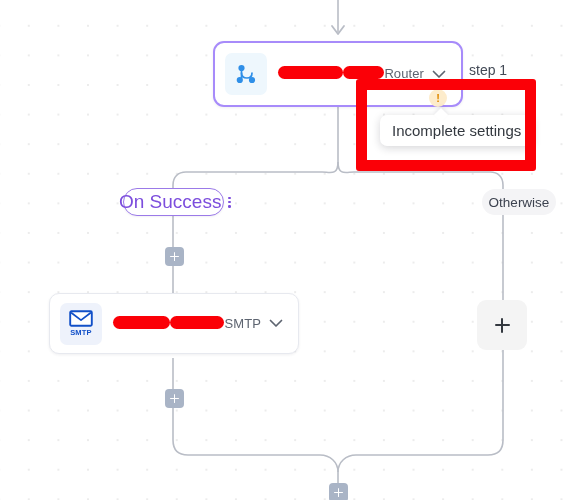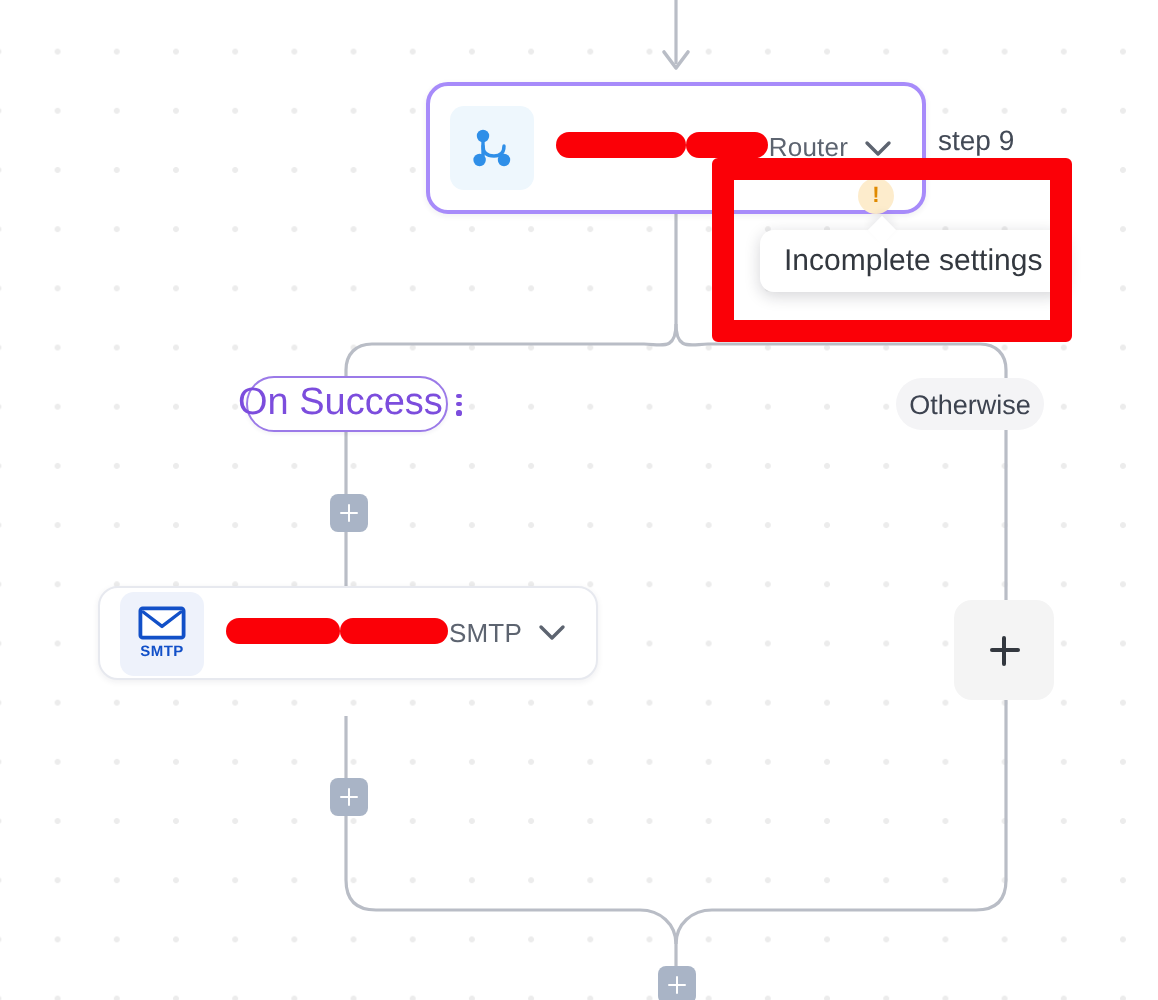--- a/index.html
+++ b/index.html
@@ -102,21 +102,21 @@
     align-items: center;
     justify-content: center;
     cursor: pointer;
   }
 
   
   #smtp-node {
     left: 49px;
     top: 293px;
     width: 250px;
-    height: 47px;
+    height: 61px;
     border: 1px solid #e7e9ef;
     border-radius: 10px;
     box-shadow: 0 1px 3px rgba(30, 30, 60, 0.07);
   }
   #smtp-node .node-icon-box {
     background: #eef2fb;
   }
   #smtp-redact-1 { width: 122px; margin-bottom: 3px; }
   #smtp-redact-2 { width: 118px; margin-bottom: 2px; }
 
@@ -154,21 +154,21 @@
     border-radius: 14px;
     background: #ffffff;
     color: #7c4ddd;
     font-size: 19px;
     padding-left: 9px;
     padding-right: 6px;
     box-shadow: 0 1px 2px rgba(40, 20, 90, 0.06);
   }
 
   #pill-otherwise {
-    left: 448px;
+    left: 482px;
     top: 189px;
     width: 74px;
     height: 26px;
     border-radius: 13px;
     background: #f4f4f6;
     color: #3d4350;
     font-size: 13.5px;
   }
 
   .kebab {
@@ -350,21 +350,21 @@
       <div class="redact" id="router-redact-2"></div>
       <div class="node-subtitle">Router</div>
     </div>
     <div class="chevron-btn">
       <svg width="14" height="9" viewBox="0 0 14 9" xmlns="http://www.w3.org/2000/svg">
         <path d="M1.5 1.5 L7 7 L12.5 1.5" fill="none" stroke="#5d6470" stroke-width="1.7" stroke-linecap="round" stroke-linejoin="round"></path>
       </svg>
     </div>
   </div>
 
-  <div id="step-label">step 9</div>
+  <div id="step-label">step 1</div>
 
   <div id="warning-badge">!</div>
 
   <div id="tooltip-incomplete">Incomplete settings</div>
 
   <div id="annotation-box"></div>
 
   <div class="pill" id="pill-on-success">
     <span>On Success</span>
     <span class="kebab">

